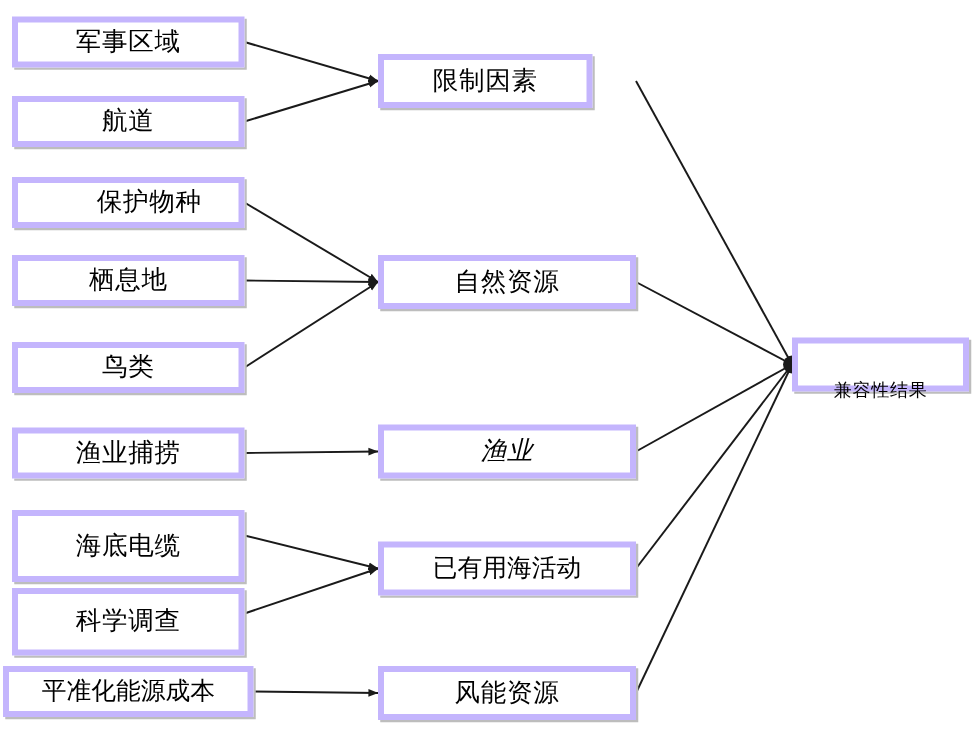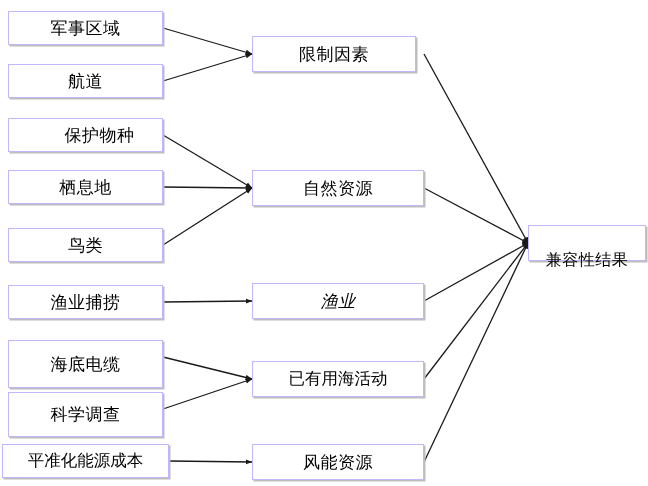--- a/index.html
+++ b/index.html
@@ -25,40 +25,40 @@
     position: absolute;
     left: 0;
     top: 0;
     width: 648px;
     height: 486px;
     pointer-events: none;
   }
   .node {
     position: absolute;
     box-sizing: border-box;
-    border: 1px solid #c4b5fd;
+    border: 4px solid #c4b5fd;
     background: #ffffff;
     display: flex;
     align-items: center;
     justify-content: center;
     color: #000000;
     font-family: "DejaVu Serif", "Liberation Serif", serif;
     letter-spacing: 0.5px;
     white-space: nowrap;
     box-shadow: 1.5px 1.5px 0 0 #bdbdbd;
   }
   .node-label {
     display: block;
     line-height: 1;
     font-size: 17px;
   }
   .node.level-input  { font-size: 17px; }
   .node.level-group  { font-size: 17px; }
   .node.level-result { font-size: 18px; }
-  .node.level-result .node-label { font-size: 16px; margin-top: 34px; }
+  .node.level-result .node-label { font-size: 12px; margin-top: 34px; }
   .node.tight .node-label { letter-spacing: 0px; font-size: 16.5px; }
 </style>
 </head>
 <body>
 
 <div id="diagram-root">
 
   <svg id="edge-layer" viewBox="0 0 648 486" width="648" height="486" xmlns="http://www.w3.org/2000/svg">
     <defs>
       <marker id="arrowhead" markerWidth="7" markerHeight="7" refX="6.4" refY="3" orient="auto" markerUnits="userSpaceOnUse">
@@ -107,21 +107,21 @@
       </div>
       <div class="node level-input" style="left: 8px; top: 340px; width: 155px; height: 48px; text-align: center;">
         <span class="node-label">海底电缆</span>
       </div>
       <div class="node level-input" style="left: 8px; top: 392px; width: 155px; height: 45px;">
         <span class="node-label">科学调查</span>
       </div>
       <div class="node level-input tight" style="left: 2px; top: 444px; width: 167px; height: 34px;">
         <span class="node-label">平准化能源成本</span>
       </div>
-      <div class="node level-group" style="left: 252px; top: 36px; width: 164px; height: 36px;">
+      <div class="node level-group" style="left: 252px; top: 36px; width: 143px; height: 36px;">
         <span class="node-label">限制因素</span>
       </div>
       <div class="node level-group" style="left: 252px; top: 170px; width: 172px; height: 36px;">
         <span class="node-label">自然资源</span>
       </div>
       <div class="node level-group" style="left: 252px; top: 283px; width: 172px; height: 36px; font-style: italic;">
         <span class="node-label">渔业</span>
       </div>
       <div class="node level-group tight" style="left: 252px; top: 361px; width: 172px; height: 36px;">
         <span class="node-label">已有用海活动</span>

